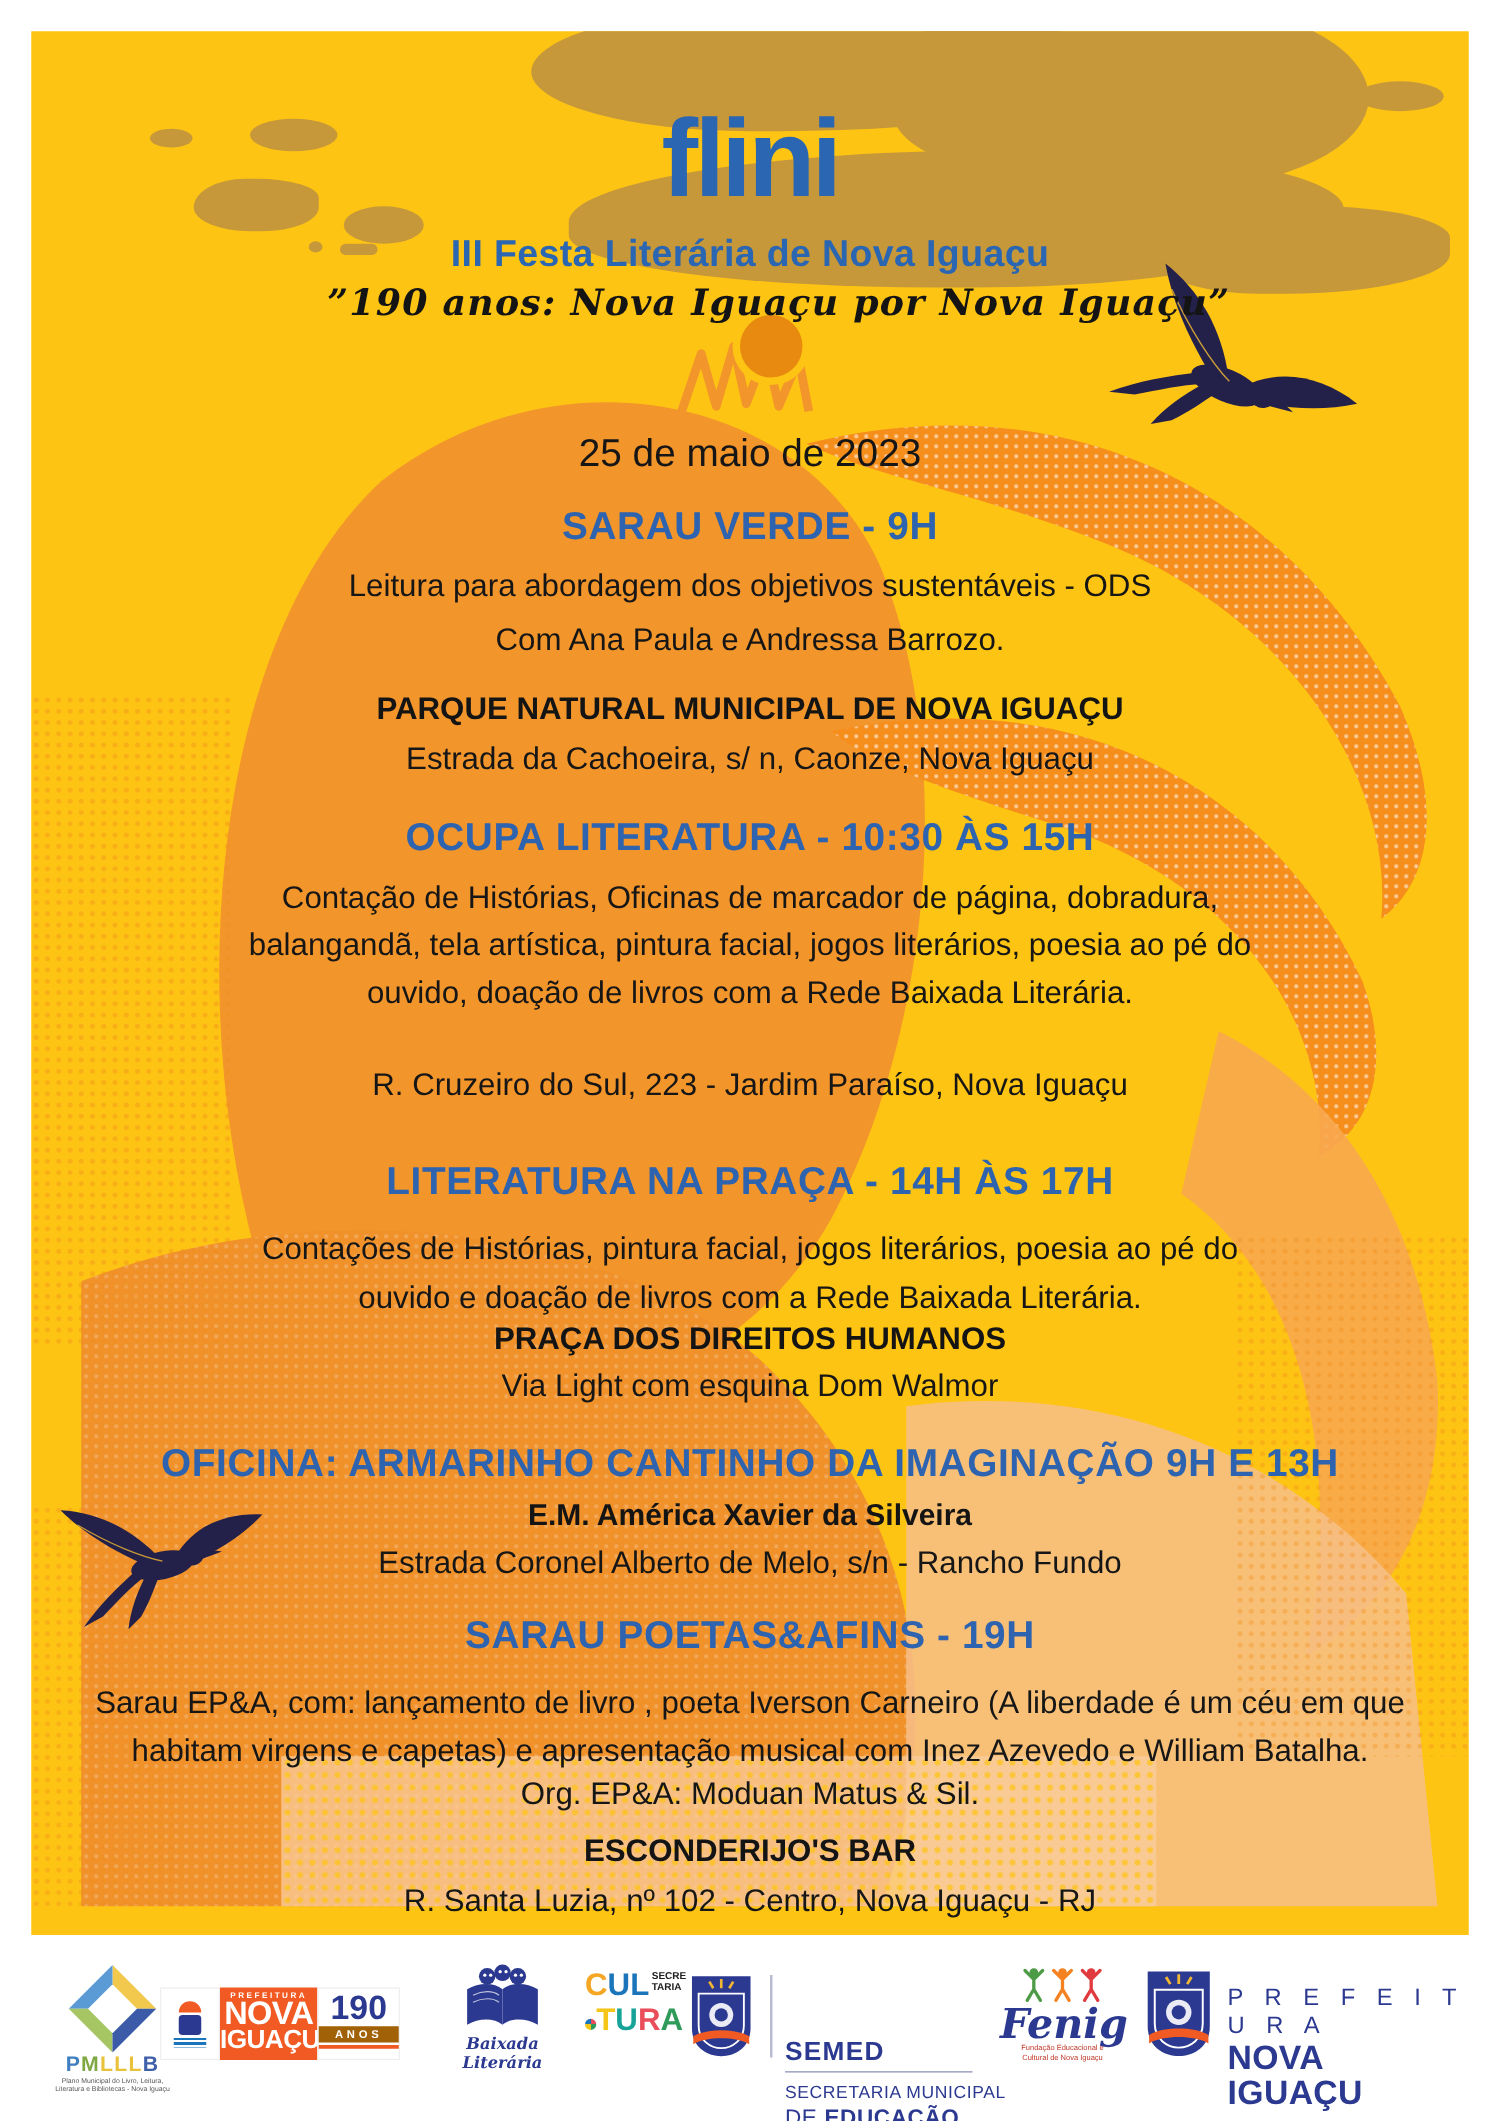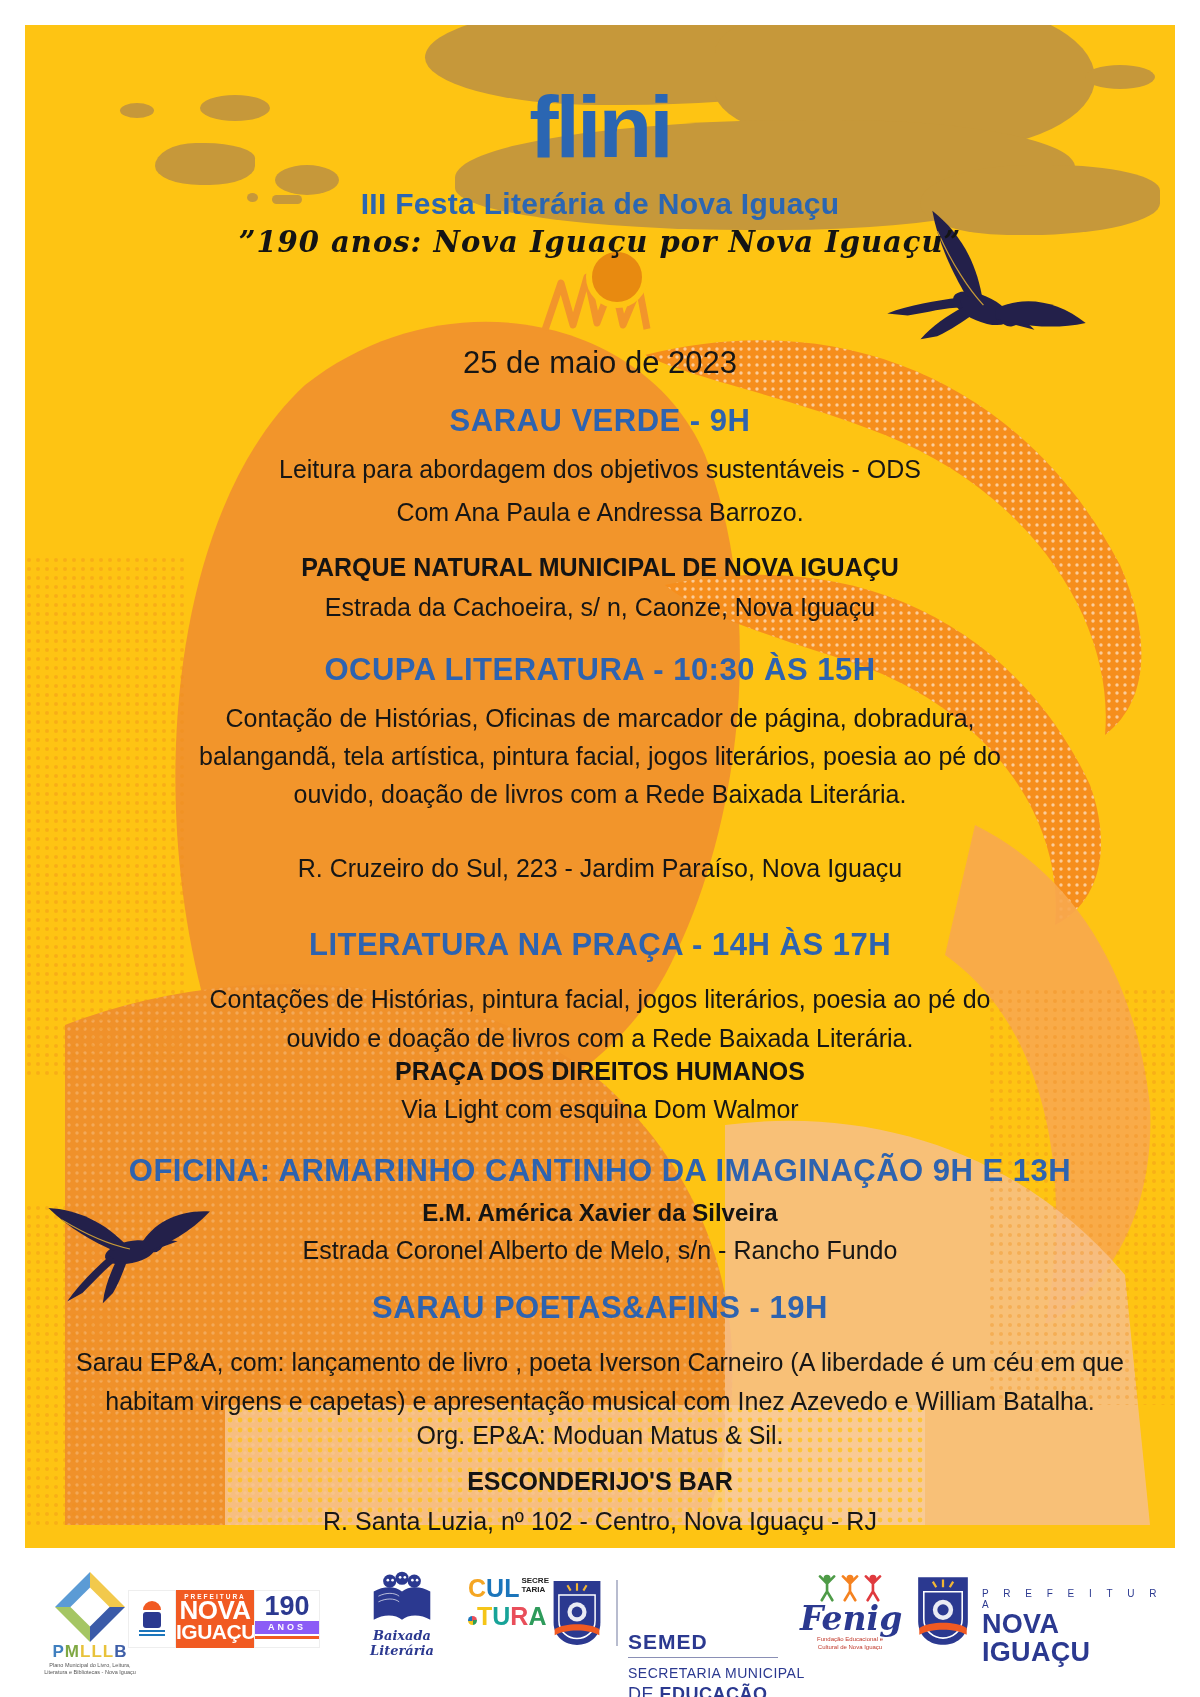--- a/index.html
+++ b/index.html
@@ -37,42 +37,42 @@
   .ni190-crest{width:46px;background:#ffffff;border:1px solid #eee;display:flex;flex-direction:column;align-items:center;justify-content:center;gap:2px;}
   .c-sun{width:18px;height:9px;background:#F15A22;border-radius:9px 9px 0 0;}
   .c-shield{width:18px;height:16px;background:#2B3990;border-radius:3px;}
   .c-waves{width:26px;height:8px;background:repeating-linear-gradient(#1B75BB 0 2px,#ffffff 2px 4px);}
   .ni190-mid{width:78px;background:#F15A22;color:#fff;text-align:center;padding-top:3px;}
   .ni190-pref{font-size:6.5px;letter-spacing:2px;font-weight:700;}
   .ni190-nova{font-size:26px;font-weight:800;line-height:21px;letter-spacing:-0.5px;}
   .ni190-igua{font-size:21px;font-weight:800;line-height:21px;letter-spacing:-0.5px;}
   .ni190-right{width:64px;background:#ffffff;border:1px solid #eee;text-align:center;}
   .ni190-num{font-size:27px;font-weight:800;color:#2B3990;line-height:30px;}
-  .ni190-anos{font-size:9px;letter-spacing:3px;color:#fff;background:#8b5cf6;line-height:13px;font-weight:700;}
+  .ni190-anos{font-size:9px;letter-spacing:3px;color:#fff;background:#a16207;line-height:13px;font-weight:700;}
   .ni190-wave{height:3px;background:#F15A22;margin-top:2px;}
 
   .baixada-label{font-family:"DejaVu Serif",serif;font-style:italic;font-weight:700;font-size:13px;color:#2B3990;text-align:center;}
 
   .cultura{line-height:24px;}
   .cult-big{font-size:25px;font-weight:800;}
   .cc0{color:#F5A623}.cc1{color:#1B75BB}.cc2{color:#1B75BB}.cc3{color:#F5C518}.cc4{color:#17A398}.cc5{color:#E94E5A}.cc6{color:#2E9B5B}
   .cult-secre{font-size:8px;font-weight:700;color:#222;line-height:9px;display:inline-block;vertical-align:top;margin-left:2px;}
   .cult-mark{width:9px;height:9px;border-radius:50%;display:inline-block;background:conic-gradient(#E94E5A 0 25%,#2E9B5B 0 50%,#F5C518 0 75%,#1B75BB 0);vertical-align:middle;}
 
   .semed-text{color:#2B3990;margin-top:48px;}
   .semed-title{font-size:21px;font-weight:800;letter-spacing:1px;border-bottom:1.5px solid #8a8fb5;padding-bottom:3px;margin-bottom:5px;display:inline-block;min-width:150px;}
   .semed-l1{font-size:14px;letter-spacing:0.5px;margin-top:2px;}
   .semed-l2{font-size:18px;letter-spacing:0.5px;margin-top:3px;}
   .semed-l2 b{font-weight:800;}
   .vdiv{position:absolute;width:1.5px;height:66px;background:#b8bccf;}
 
   .fenig-label{font-family:"DejaVu Serif",serif;font-style:italic;font-weight:700;font-size:33px;color:#2B3990;line-height:34px;}
   .fenig-sub{font-size:6px;color:#C0392B;line-height:7.5px;}
 
-  .pni-l1{font-size:10px;letter-spacing:6px;color:#2B3990;font-weight:400;}
+  .pni-l1{font-size:19px;letter-spacing:6px;color:#2B3990;font-weight:400;}
   .pni-l2{font-size:27px;font-weight:800;color:#2B3990;letter-spacing:0.3px;line-height:28px;}
 </style>
 </head>
 <body>
 
 <div class="page">
   <div class="poster">
 
     <div class="blob" style="left:400px;top:-20px;width:460px;height:100px;border-radius:45% 55% 60% 40%/55% 45% 50% 50%;"></div>
     <div class="blob" style="left:690px;top:-25px;width:380px;height:150px;border-radius:50% 50% 45% 55%/40% 60% 55% 45%;"></div>
@@ -134,21 +134,21 @@
       <rect x="0" y="530" width="160" height="520" fill="url(#patOrange)" opacity="0.55"></rect>
       <rect x="960" y="960" width="190" height="420" fill="url(#patOrange)" opacity="0.5"></rect>
       <rect x="0" y="1180" width="120" height="320" fill="url(#patOrange)" opacity="0.5"></rect>
 
       <use href="#swallow" fill="#23204A" transform="translate(855,225) rotate(35 100 60)"></use>
       <use href="#swallow" fill="#23204A" transform="translate(20,1178) scale(0.85)"></use>
     </svg>
 
     <div class="ptext logo-flini" style="top:58px;">flini</div>
     <div class="ptext edition" style="top:162px;">III Festa Literária de Nova Iguaçu</div>
-    <div class="ptext subtitle" style="top:200px;">”190 anos: Nova Iguaçu por Nova Iguaçu”</div>
+    <div class="ptext subtitle" style="top:200px;padding-left:23px;">”190 anos: Nova Iguaçu por Nova Iguaçu”</div>
     <div class="ptext prog-date" style="top:320px;">25 de maio de 2023</div>
 
     <div class="ptext ev-title" style="top:378px;">SARAU VERDE - 9H</div>
     <div class="ptext ev-body" style="top:430px;">Leitura para abordagem dos objetivos sustentáveis - ODS</div>
     <div class="ptext ev-body" style="top:473px;">Com Ana Paula e Andressa Barrozo.</div>
     <div class="ptext ev-venue" style="top:528px;">PARQUE NATURAL MUNICIPAL DE NOVA IGUAÇU</div>
     <div class="ptext ev-body" style="top:568px;">Estrada da Cachoeira, s/ n, Caonze, Nova Iguaçu</div>
 
     <div class="ptext ev-title" style="top:627px;">OCUPA LITERATURA - 10:30 ÀS 15H</div>
     <div class="ptext ev-body" style="top:674px;">

